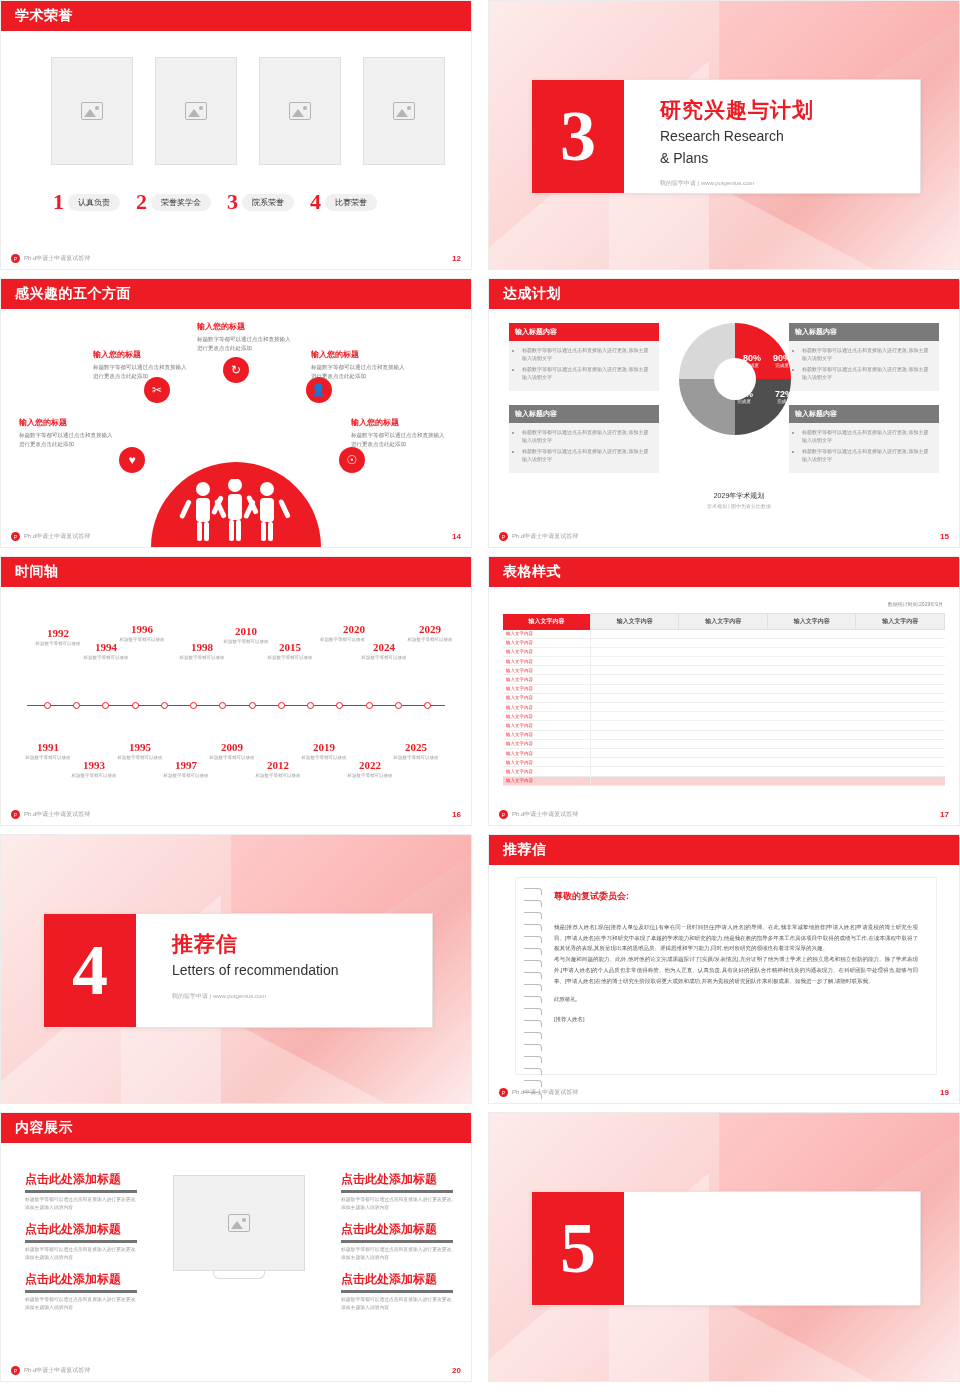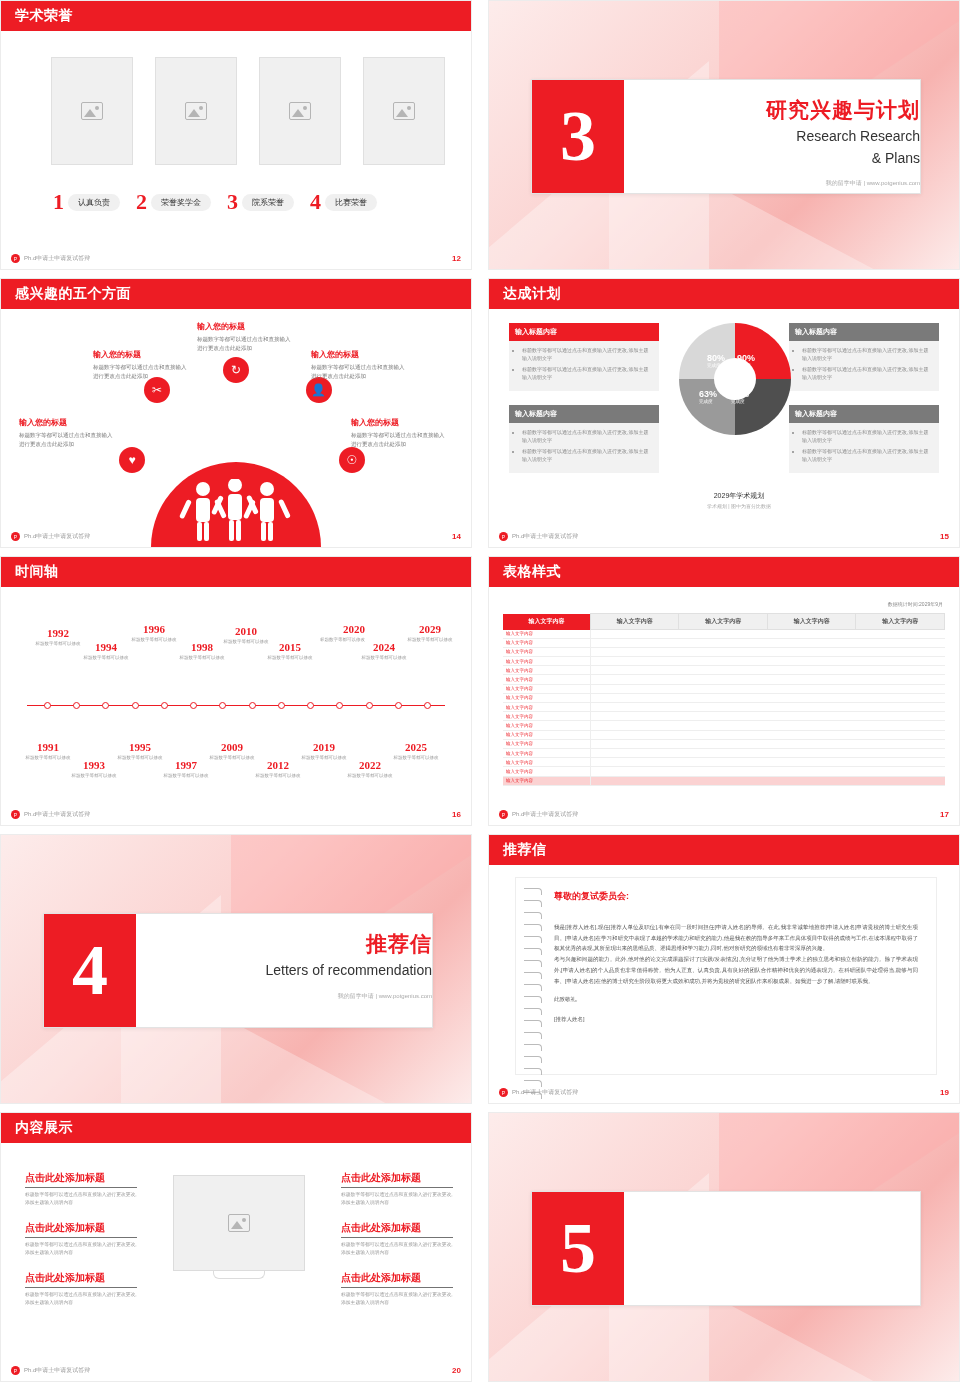--- a/index.html
+++ b/index.html
@@ -73,21 +73,21 @@
     width: 390px; height: 115px;
     background: #fff; border: 1px solid #e3e3e3;
     display: flex; align-items: stretch;
     box-shadow: 0 1px 4px rgba(0,0,0,.07);
   }
   .card .num {
     width: 92px; background: #ed1c24; color: #fff;
     font-size: 72px; font-weight: bold; line-height: 112px;
     text-align: center; font-family: "Liberation Serif", serif;
   }
-  .card .txt { flex: 1; padding: 16px 0 0 36px; text-align: right; }
+  .card .txt { flex: 1; padding: 16px 0 0 36px; }
   .card .txt .cn { font-size: 21px; font-weight: bold; color: #ed1c24; letter-spacing: 1px;}
   .card .txt .en { font-size: 14px; color: #333; margin-top: 4px; line-height: 1.25;}
   .card .txt .sub { font-size: 6px; color: #aaa; margin-top: 12px; }
 
   
   .photo-row { position:absolute; top:56px; left:50px; display:flex; gap:22px; }
   .photo-box {
     width: 82px; height: 108px; background: #f0f0f0; border: 1px solid #e0e0e0;
     display:flex; align-items:center; justify-content:center;
   }
@@ -125,21 +125,21 @@
   .panel .pb { background:#f2f2f2; padding:6px; }
   .panel .pb li { font-size:5px; color:#8a8a8a; line-height:1.5; margin-left:7px; margin-bottom:4px;}
   .donut-wrap { position:absolute; left:190px; top:44px; width:120px; height:150px; }
   .donut {
     width: 112px; height: 112px; border-radius: 50%;
     background: conic-gradient(#ed1c24 0deg 90deg, #4f4f4f 90deg 180deg, #9a9a9a 180deg 270deg, #d8d8d8 270deg 360deg);
     position: relative;
   }
   .donut::after{content:""; position:absolute; left:50%; top:50%; transform:translate(-50%,-50%);
     width:42px;height:42px;border-radius:50%;background:#fff;}
-  .dl { position:absolute; color:#fff; text-align:left; font-size:9px; font-weight:bold; }
+  .dl { position:absolute; color:#fff; text-align:center; font-size:9px; font-weight:bold;margin-left:36px; }
   .dl small { display:block; font-size:4.5px; font-weight:normal; }
   .plan-cap { position:absolute; top:168px; left:0; width:120px; text-align:center;}
   .plan-cap .a { font-size:7px; color:#333; }
   .plan-cap .b { font-size:5px; color:#aaa; margin-top:2px;}
   
   .tl-line { position:absolute; left:26px; right:26px; top:148px; height:1px; background:#ed1c24; }
   .tl-dot { position:absolute; width:7px; height:7px; border-radius:50%; border:1.5px solid #ed1c24; background:#fff; top:-3px;}
   .tl-item { position:absolute; width:58px; text-align:center;}
   .tl-item .y { font-size:11px; font-weight:bold; color:#ed1c24; font-family:"Liberation Serif",serif;}
   .tl-item .d { font-size:4.5px; color:#9a9a9a; line-height:1.5; margin-top:2px;}
@@ -164,21 +164,21 @@
   .letter p { font-size:5.5px; color:#555; line-height:1.95; text-align:justify; }
   .letter .sign { font-size:5.5px; color:#555; line-height:2.1; margin-top:8px;}
   
   .tv {
     position:absolute; left:172px; top:62px; width:132px; height:96px;
     background:#f0f0f0; border:1px solid #dcdcdc;
     display:flex; align-items:center; justify-content:center;
   }
   .tv-stand { position:absolute; left:212px; top:158px; width:52px; height:8px; border:1px solid #dcdcdc; border-top:none; border-radius:0 0 6px 6px;}
   .cb { position:absolute; width:112px; }
-  .cb .t { font-size:10px; font-weight:bold; color:#ed1c24; border-bottom:1px solid #737373; padding-bottom:2px; }
+  .cb .t { font-size:12px; font-weight:bold; color:#ed1c24; border-bottom:3px solid #737373; padding-bottom:2px; }
   .cb .b { font-size:4.8px; color:#999; line-height:1.7; margin-top:3px;}
 </style>
 </head>
 <body>
 
 <div class="deck">
 
   <div class="slide">
     <div class="bar"></div>
     <div class="bar-title">学术荣誉</div>
@@ -351,21 +351,21 @@
       <div class="donut"></div>
       <div class="dl" style="left:58px; top:30px;">
         <span>90%</span><small>完成度</small>
       </div>
       <div class="dl" style="left:28px; top:30px;">
         <span>80%</span><small>完成度</small>
       </div>
       <div class="dl" style="left:20px; top:66px;">
         <span>63%</span><small>完成度</small>
       </div>
-      <div class="dl" style="left:52px; top:66px;">
+      <div class="dl" style="left:60px; top:66px;">
         <span>72%</span><small>完成度</small>
       </div>
       <div class="plan-cap">
         <div class="a">2029年学术规划</div>
         <div class="b">学术规划 | 图中为百分比数据</div>
       </div>
     </div>
 
     <div class="footer">
       <span class="logo">P</span>
@@ -396,21 +396,21 @@
     </div>
 
     <div class="tl-item" style="left:28px; top:70px;">
         <div class="y">1992</div>
         <div class="d">标题数字等都可以修改</div>
       </div>
     <div class="tl-item" style="left:76px; top:84px;">
         <div class="y">1994</div>
         <div class="d">标题数字等都可以修改</div>
       </div>
-    <div class="tl-item" style="left:124px; top:66px;">
+    <div class="tl-item" style="left:112px; top:66px;">
         <div class="y">1996</div>
         <div class="d">标题数字等都可以修改</div>
       </div>
     <div class="tl-item" style="left:172px; top:84px;">
         <div class="y">1998</div>
         <div class="d">标题数字等都可以修改</div>
       </div>
     <div class="tl-item" style="left:216px; top:68px;">
         <div class="y">2010</div>
         <div class="d">标题数字等都可以修改</div>

